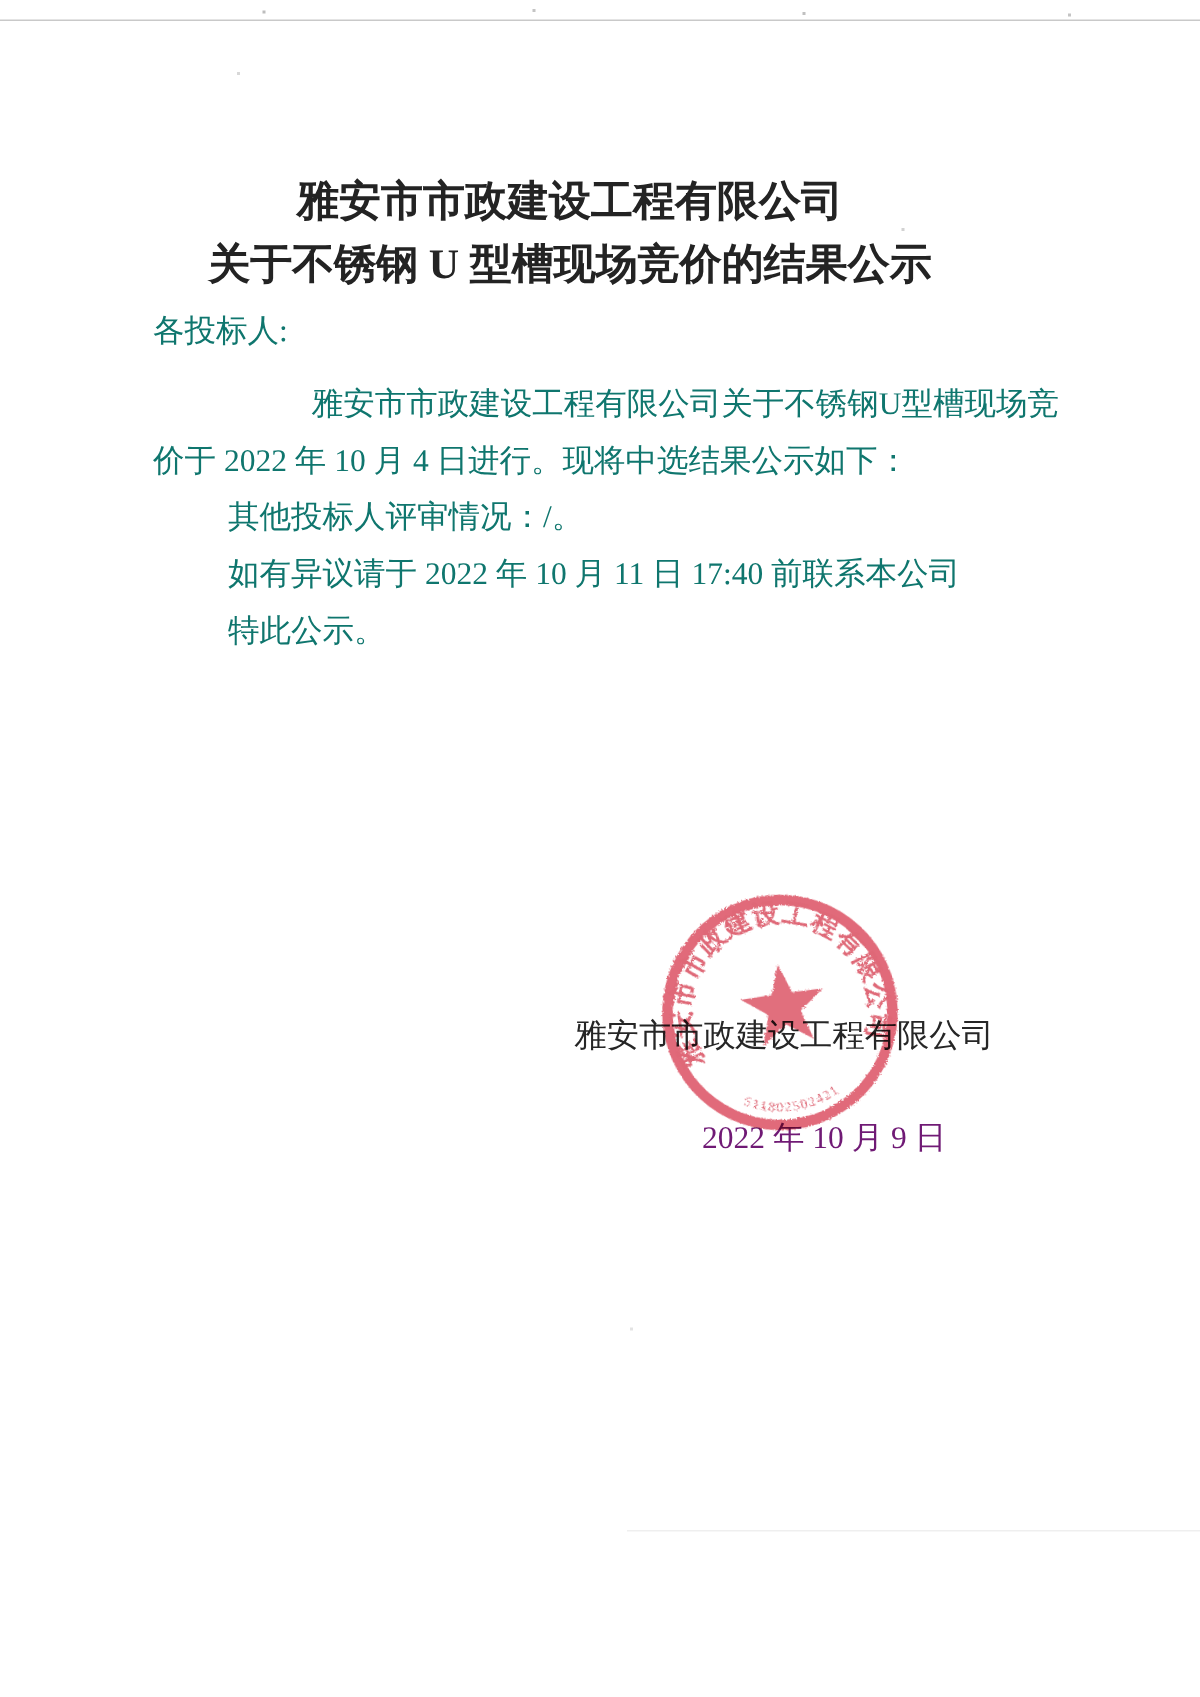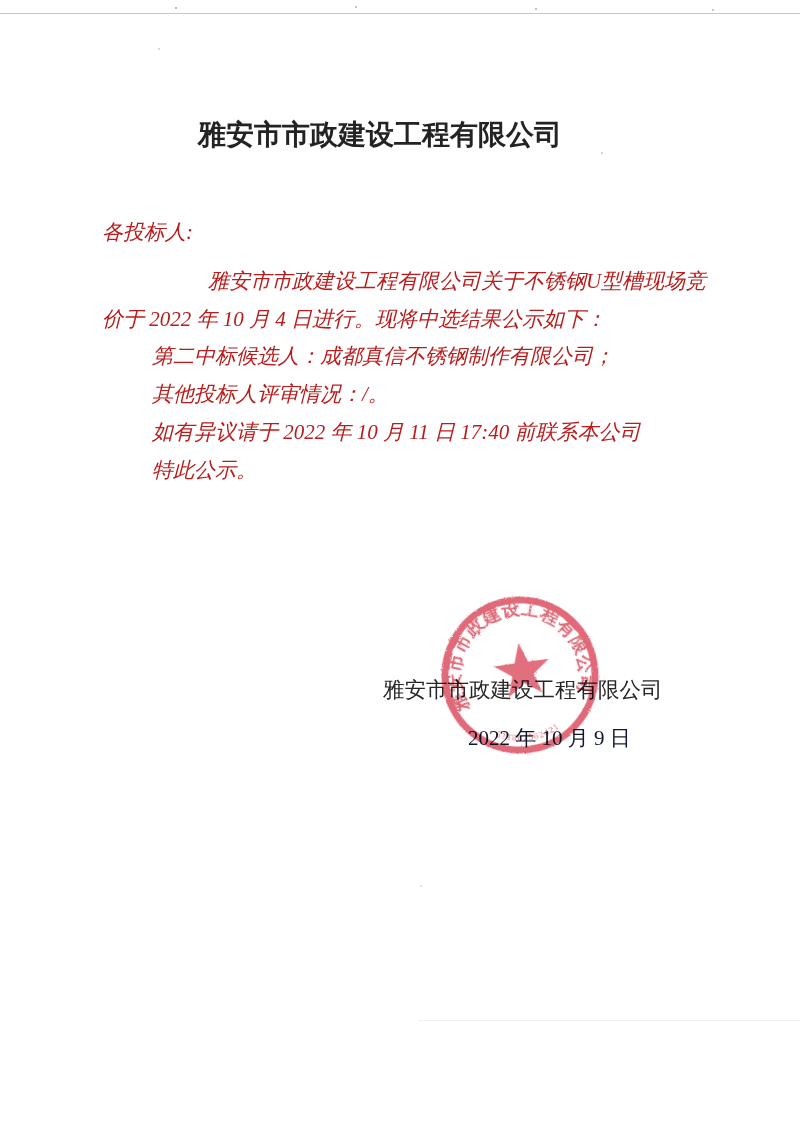--- a/index.html
+++ b/index.html
@@ -32,62 +32,61 @@
   
   .title-block{
     position:absolute;left:0;top:114px;width:800px;
     padding-right:40px;box-sizing:border-box;
     text-align:center;line-height:42px;
     font-size:28px;font-weight:bold;color:#232323;
     white-space:nowrap;
   }
   
   .doc-body{
-    position:absolute;left:102px;top:214px;width:660px;
-    font-size:21px;line-height:37.8px;color:#b91c1c;
+    position:absolute;left:102px;top:202px;width:660px;
+    font-size:21px;line-height:37.8px;color:#0f766e;
     white-space:nowrap;
-    font-style:italic;
   }
   .doc-line{white-space:nowrap;}
   .indent{padding-left:50px;}
   .mt{margin-top:11px;text-align:center;}
   .outdent{margin-left:-6px;}
   
   .sig-company{
     position:absolute;left:383px;top:678px;
     font-size:21.5px;line-height:1.2;color:#262626;white-space:nowrap;
   }
   .sig-date{
-    position:absolute;left:468px;top:726px;
-    font-size:21px;line-height:1.2;color:#0f172a;white-space:nowrap;
+    position:absolute;left:468px;top:746px;
+    font-size:21px;line-height:1.2;color:#701a75;white-space:nowrap;
   }
   
   .seal{
     position:absolute;left:420px;top:575px;width:200px;height:200px;
     mix-blend-mode:multiply;opacity:0.93;
     transform:rotate(-8deg);transform-origin:50% 50%;
   }
   .seal text{font-family:"Liberation Serif","DejaVu Serif",serif;}
 </style>
 </head>
 <body>
 
 <div class="scan-top-line"></div>
 <div class="scan-bottom-line"></div>
 <div class="scan-specks"></div>
 
 <div class="title-block">
   <div>雅安市市政建设工程有限公司</div>
+  <div>关于不锈钢 U 型槽现场竞价的结果公示</div>
 </div>
 
 <div class="doc-body">
   <div class="doc-line">各投标人:</div>
   <div class="doc-line indent mt">雅安市市政建设工程有限公司关于不锈钢U型槽现场竞</div>
   <div class="doc-line">价于 2022 年 10 月 4 日进行。现将中选结果公示如下：</div>
-  <div class="doc-line indent">第二中标候选人：成都真信不锈钢制作有限公司；</div>
   <div class="doc-line indent">其他投标人评审情况：/。</div>
   <div class="doc-line indent">如有异议请于 2022 年 10 月 11 日 17:40 前联系本公司</div>
   <div class="doc-line indent">特此公示。</div>
 </div>
 
 <div class="sig-company">雅安市市政建设工程有限公司</div>
 <div class="sig-date">2022 年 10 月 9 日</div>
 
 <svg class="seal" viewBox="0 0 200 200" xmlns="http://www.w3.org/2000/svg" xmlns:xlink="http://www.w3.org/1999/xlink">
   <defs>

